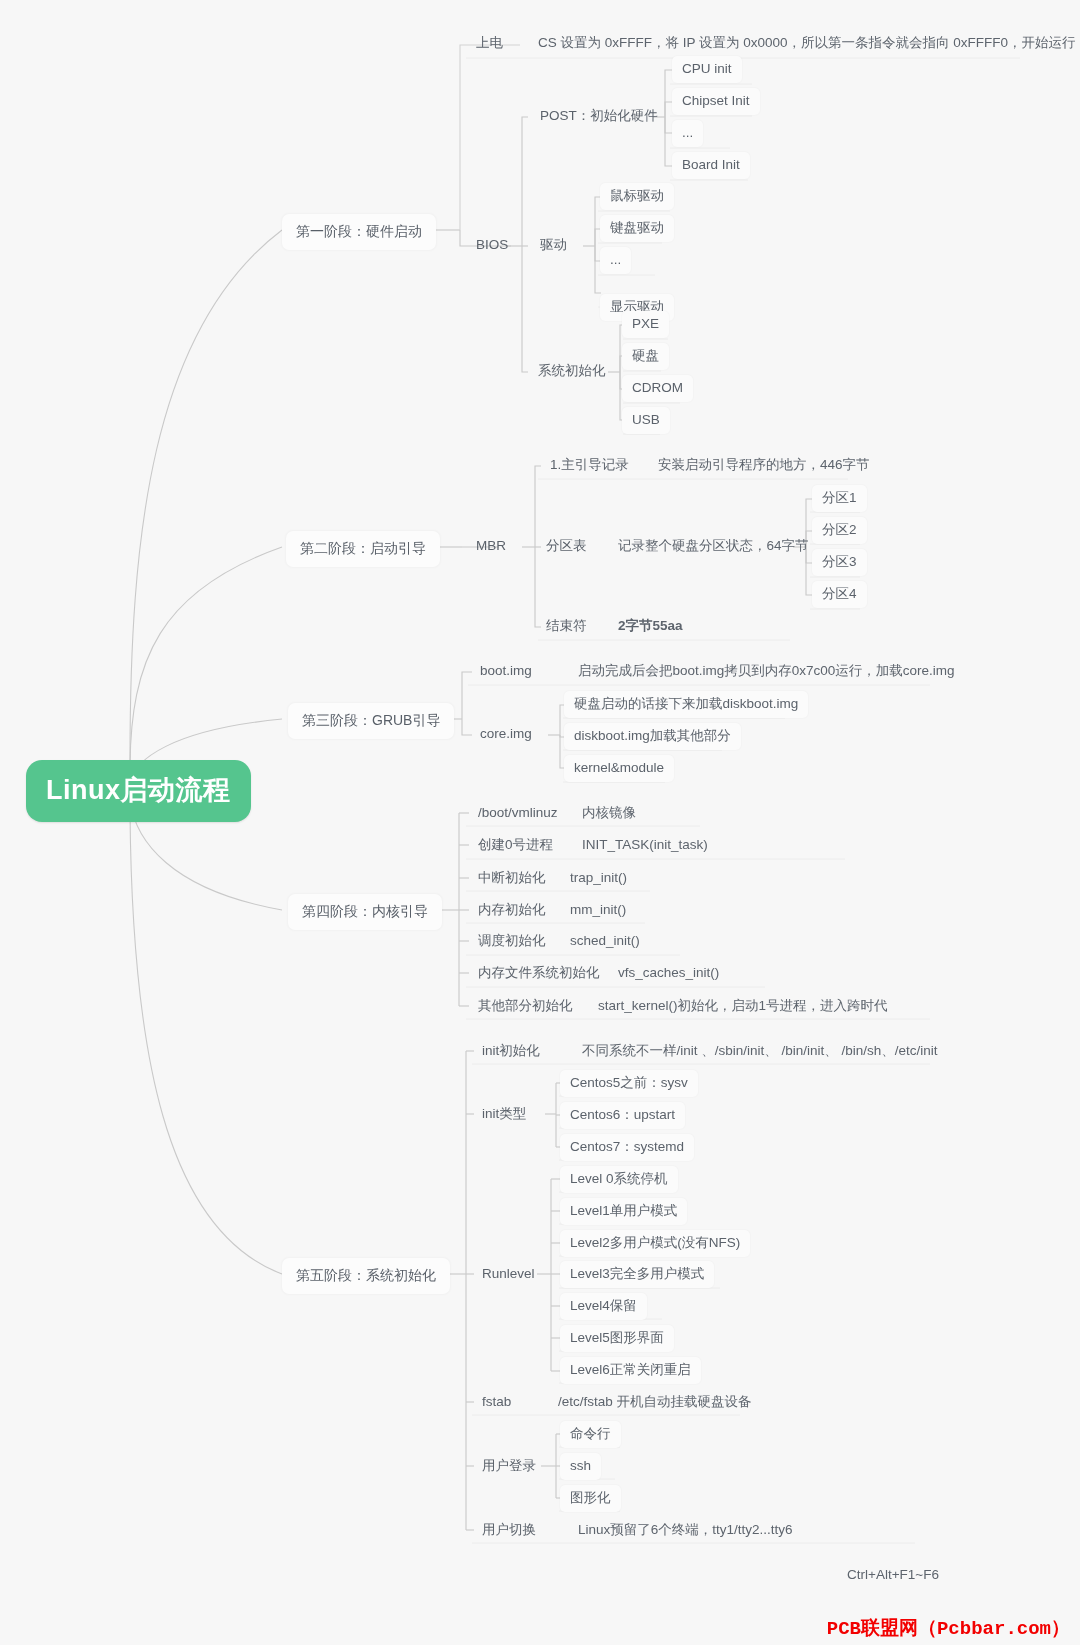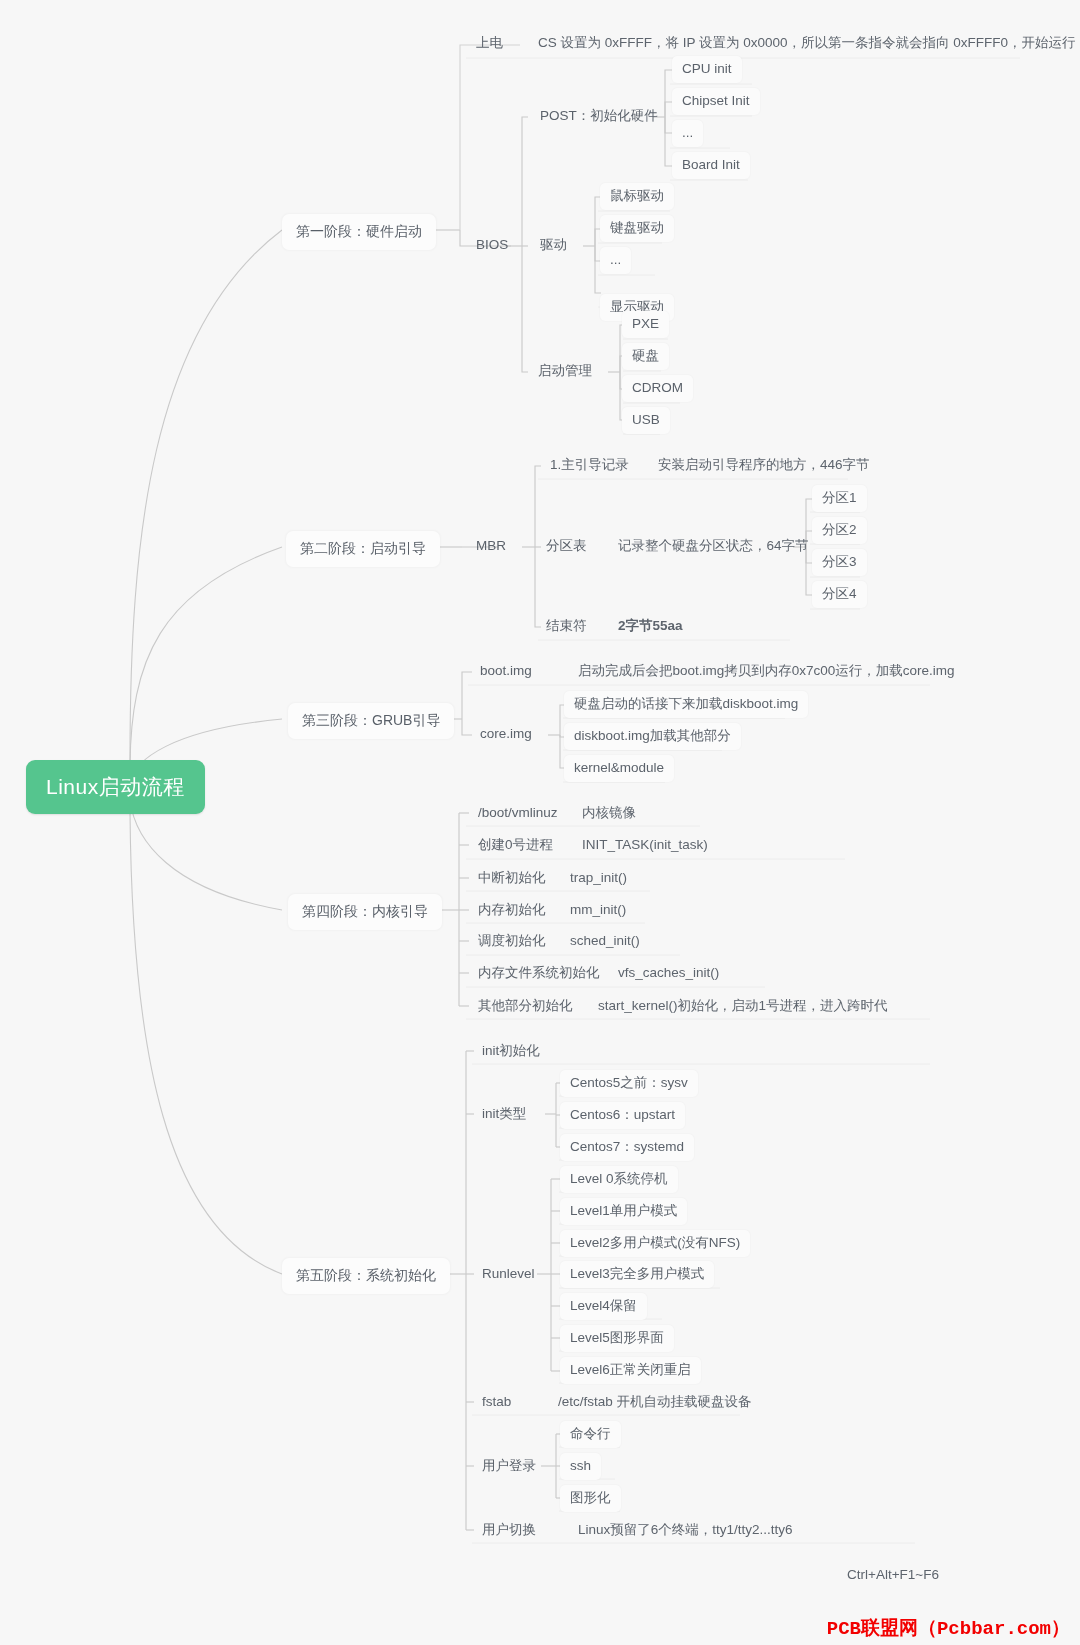--- a/index.html
+++ b/index.html
@@ -20,25 +20,26 @@
     font-size:13.5px;
     line-height:1.25;
     white-space:nowrap;
     color:#5b626b;
     padding:5px 10px;
     box-sizing:border-box;
   }
   .root{
     background:#55c58e;
     color:#ffffff;
-    font-size:21px;
-    border-radius:9px;
+    font-size:27px;
+    border-radius:16px;
     padding:14px 20px;
     box-shadow:0 1px 2px rgba(0,0,0,.10);
     letter-spacing:.5px;
+    font-weight:bold;
   }
   .stage{
     background:#fcfcfc;
     border-radius:7px;
     box-shadow:0 0 3px rgba(0,0,0,.055);
     font-size:14px;
     padding:9px 14px;
     color:#585f68;
   }
   .plain{background:transparent;}
@@ -232,21 +233,21 @@
   <div class="node boxed" style="left:672px;top:88px;">Chipset Init</div>
   <div class="node boxed" style="left:672px;top:120px;">...</div>
   <div class="node boxed" style="left:672px;top:152px;">Board Init</div>
 
   <div class="node plain" style="left:530px;top:232px;">驱动</div>
   <div class="node boxed" style="left:600px;top:183px;">鼠标驱动</div>
   <div class="node boxed" style="left:600px;top:215px;">键盘驱动</div>
   <div class="node boxed" style="left:600px;top:247px;">...</div>
   <div class="node boxed" style="left:600px;top:294px;">显示驱动</div>
 
-  <div class="node plain" style="left:528px;top:358px;">启动管理</div>
+  <div class="node plain" style="left:528px;top:358px;">系统初始化</div>
   <div class="node boxed" style="left:622px;top:311px;">PXE</div>
   <div class="node boxed" style="left:622px;top:343px;">硬盘</div>
   <div class="node boxed" style="left:622px;top:375px;">CDROM</div>
   <div class="node boxed" style="left:622px;top:407px;">USB</div>
 
   <div class="node plain" style="left:466px;top:533px;">MBR</div>
 
   <div class="node plain" style="left:540px;top:452px;">1.主引导记录</div>
   <div class="node plain desc" style="left:648px;top:452px;">安装启动引导程序的地方，446字节</div>
 
@@ -284,20 +285,21 @@
   <div class="node plain" style="left:468px;top:928px;">调度初始化</div>
   <div class="node plain desc" style="left:560px;top:928px;">sched_init()</div>
 
   <div class="node plain" style="left:468px;top:960px;">内存文件系统初始化</div>
   <div class="node plain desc" style="left:608px;top:960px;">vfs_caches_init()</div>
 
   <div class="node plain" style="left:468px;top:993px;">其他部分初始化</div>
   <div class="node plain desc" style="left:588px;top:993px;">start_kernel()初始化，启动1号进程，进入跨时代</div>
 
   <div class="node plain" style="left:472px;top:1038px;">init初始化</div>
+  <div class="node plain desc" style="left:572px;top:1038px;">不同系统不一样/init 、/sbin/init、 /bin/init、 /bin/sh、/etc/init</div>
 
   <div class="node plain" style="left:472px;top:1101px;">init类型</div>
   <div class="node boxed" style="left:560px;top:1070px;">Centos5之前：sysv</div>
   <div class="node boxed" style="left:560px;top:1102px;">Centos6：upstart</div>
   <div class="node boxed" style="left:560px;top:1134px;">Centos7：systemd</div>
 
   <div class="node plain" style="left:472px;top:1261px;">Runlevel</div>
   <div class="node boxed" style="left:560px;top:1166px;">Level 0系统停机</div>
   <div class="node boxed" style="left:560px;top:1198px;">Level1单用户模式</div>
   <div class="node boxed" style="left:560px;top:1230px;">Level2多用户模式(没有NFS)</div>

